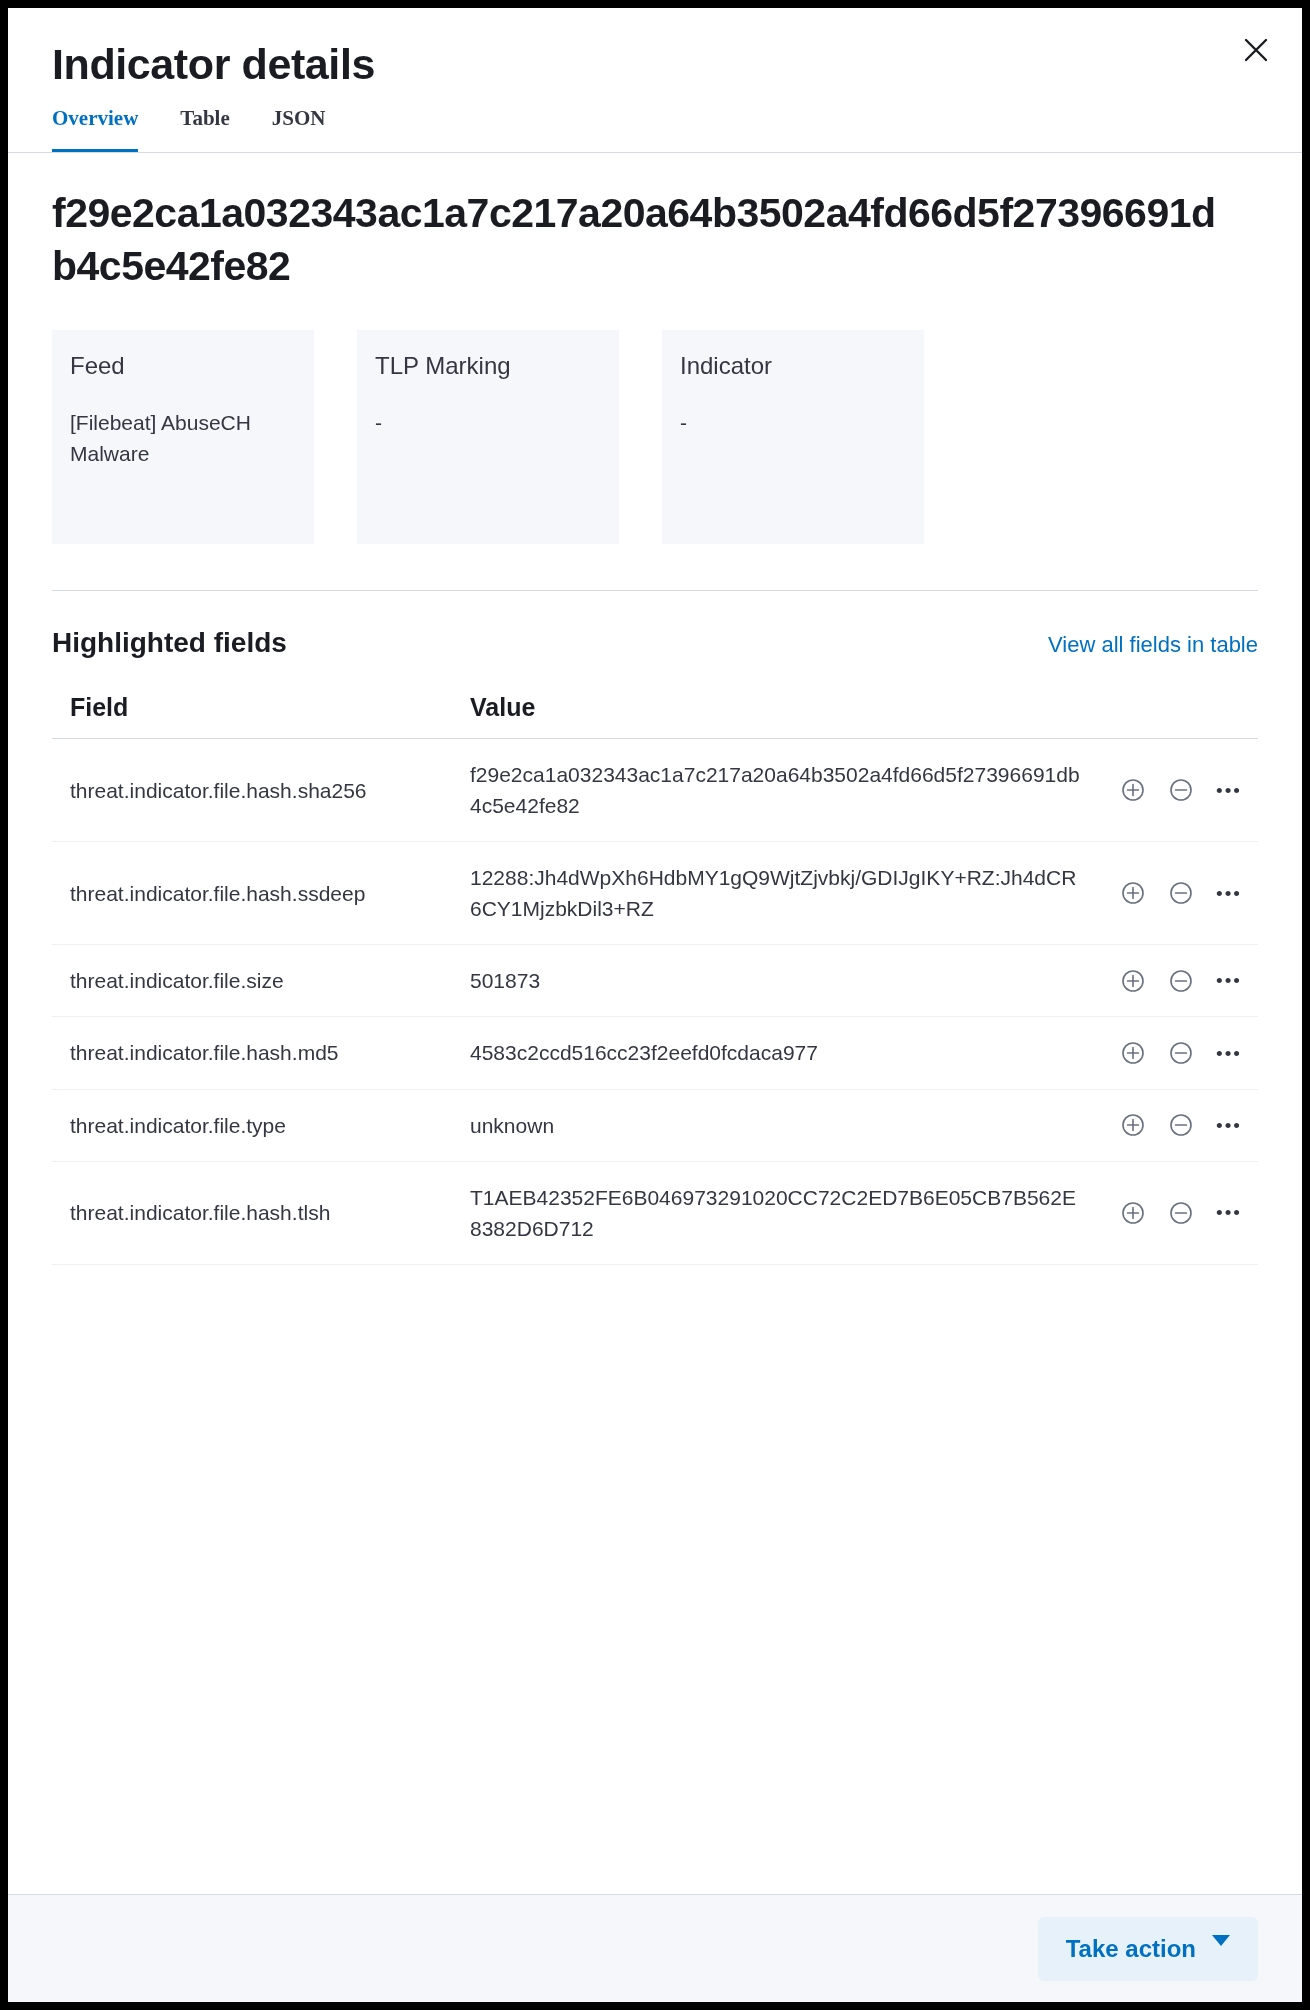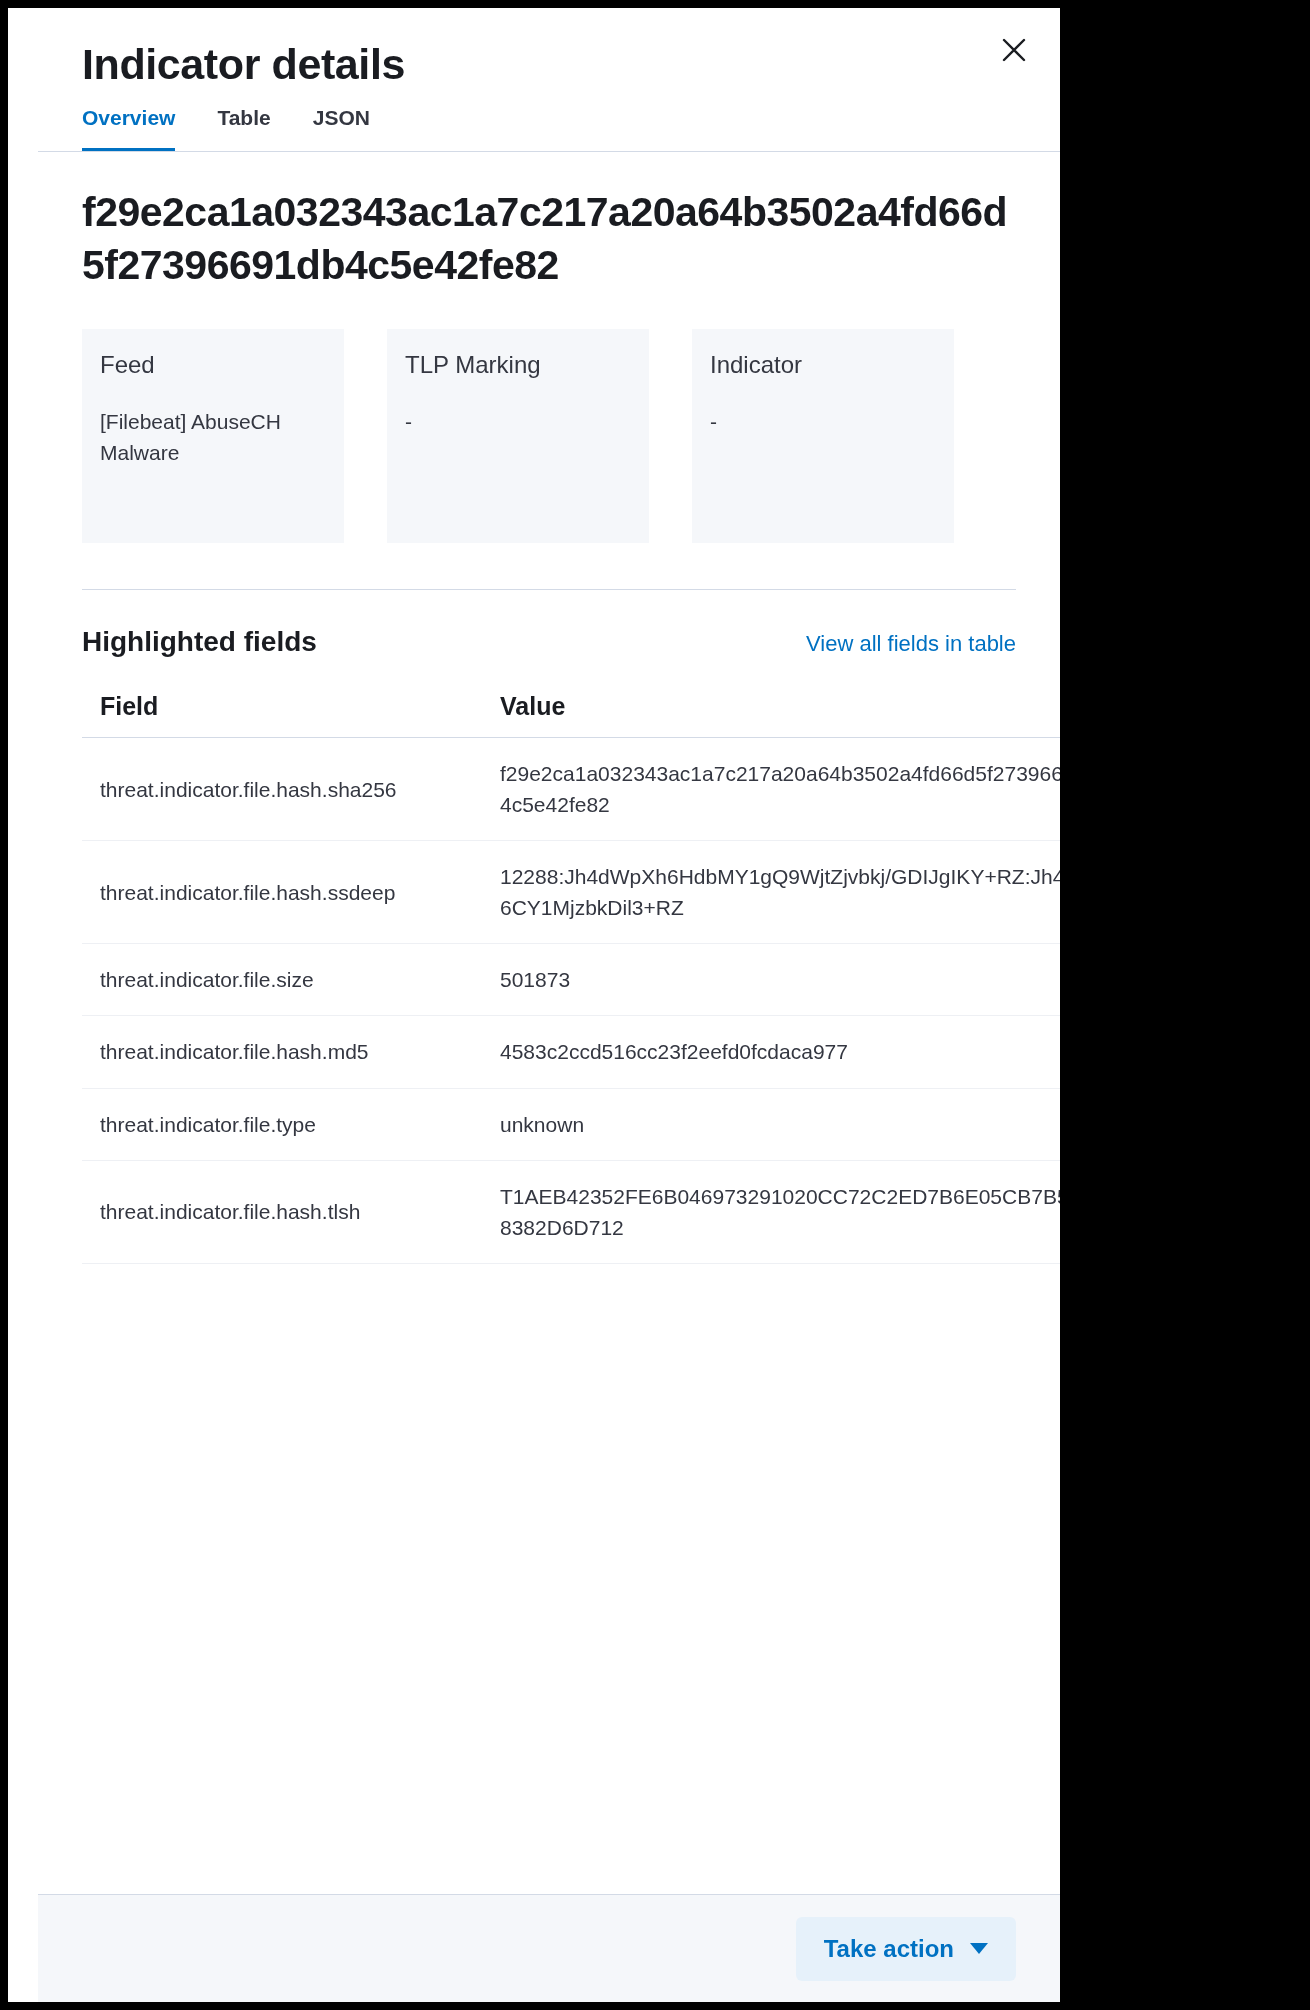--- a/index.html
+++ b/index.html
@@ -13,27 +13,26 @@
     width: 1310px;
     height: 2010px;
     background: #000;
     position: relative;
     overflow: hidden;
   }
   .flyout {
     position: absolute;
     left: 8px;
     top: 8px;
-    width: 1052px;
+    width: 1294px;
     height: 1994px;
     background: #ffffff;
     display: flex;
     flex-direction: column;
     overflow: hidden;
-    padding-left: 30px;
   }
   
   .flyout-header {
     padding: 32px 44px 0 44px;
     position: relative;
     flex: 0 0 auto;
     border-bottom: 1px solid #d3dae6;
   }
   .close-btn {
     position: absolute;
@@ -72,21 +71,21 @@
   .tab {
     font-size: 21px;
     font-weight: bold;
     color: #343741;
     padding: 0 0 18px 0;
     margin-right: 42px;
     cursor: pointer;
     background: none;
     border: none;
     border-bottom: 3px solid transparent;
-    font-family: Liberation Sans, sans-serif;
+    font-family: Liberation Serif, serif;
   }
   .tab.active {
     color: #0071c2;
     border-bottom-color: #0071c2;
   }
   
   .flyout-body {
     flex: 1 1 auto;
     overflow: hidden;
     padding: 34px 44px 0 44px;
@@ -209,21 +208,21 @@
   }
   .take-action {
     background: #e6f1fa;
     color: #0071c2;
     border: none;
     border-radius: 6px;
     font-size: 24px;
     font-weight: bold;
     padding: 18px 28px;
     display: flex;
-    align-items: center;
+    align-items: flex-start;
     gap: 16px;
     cursor: pointer;
     font-family: inherit;
   }
   .chev {
     display: inline-block;
     width: 0; height: 0;
     border-left: 9px solid transparent;
     border-right: 9px solid transparent;
     border-top: 11px solid #0071c2;

